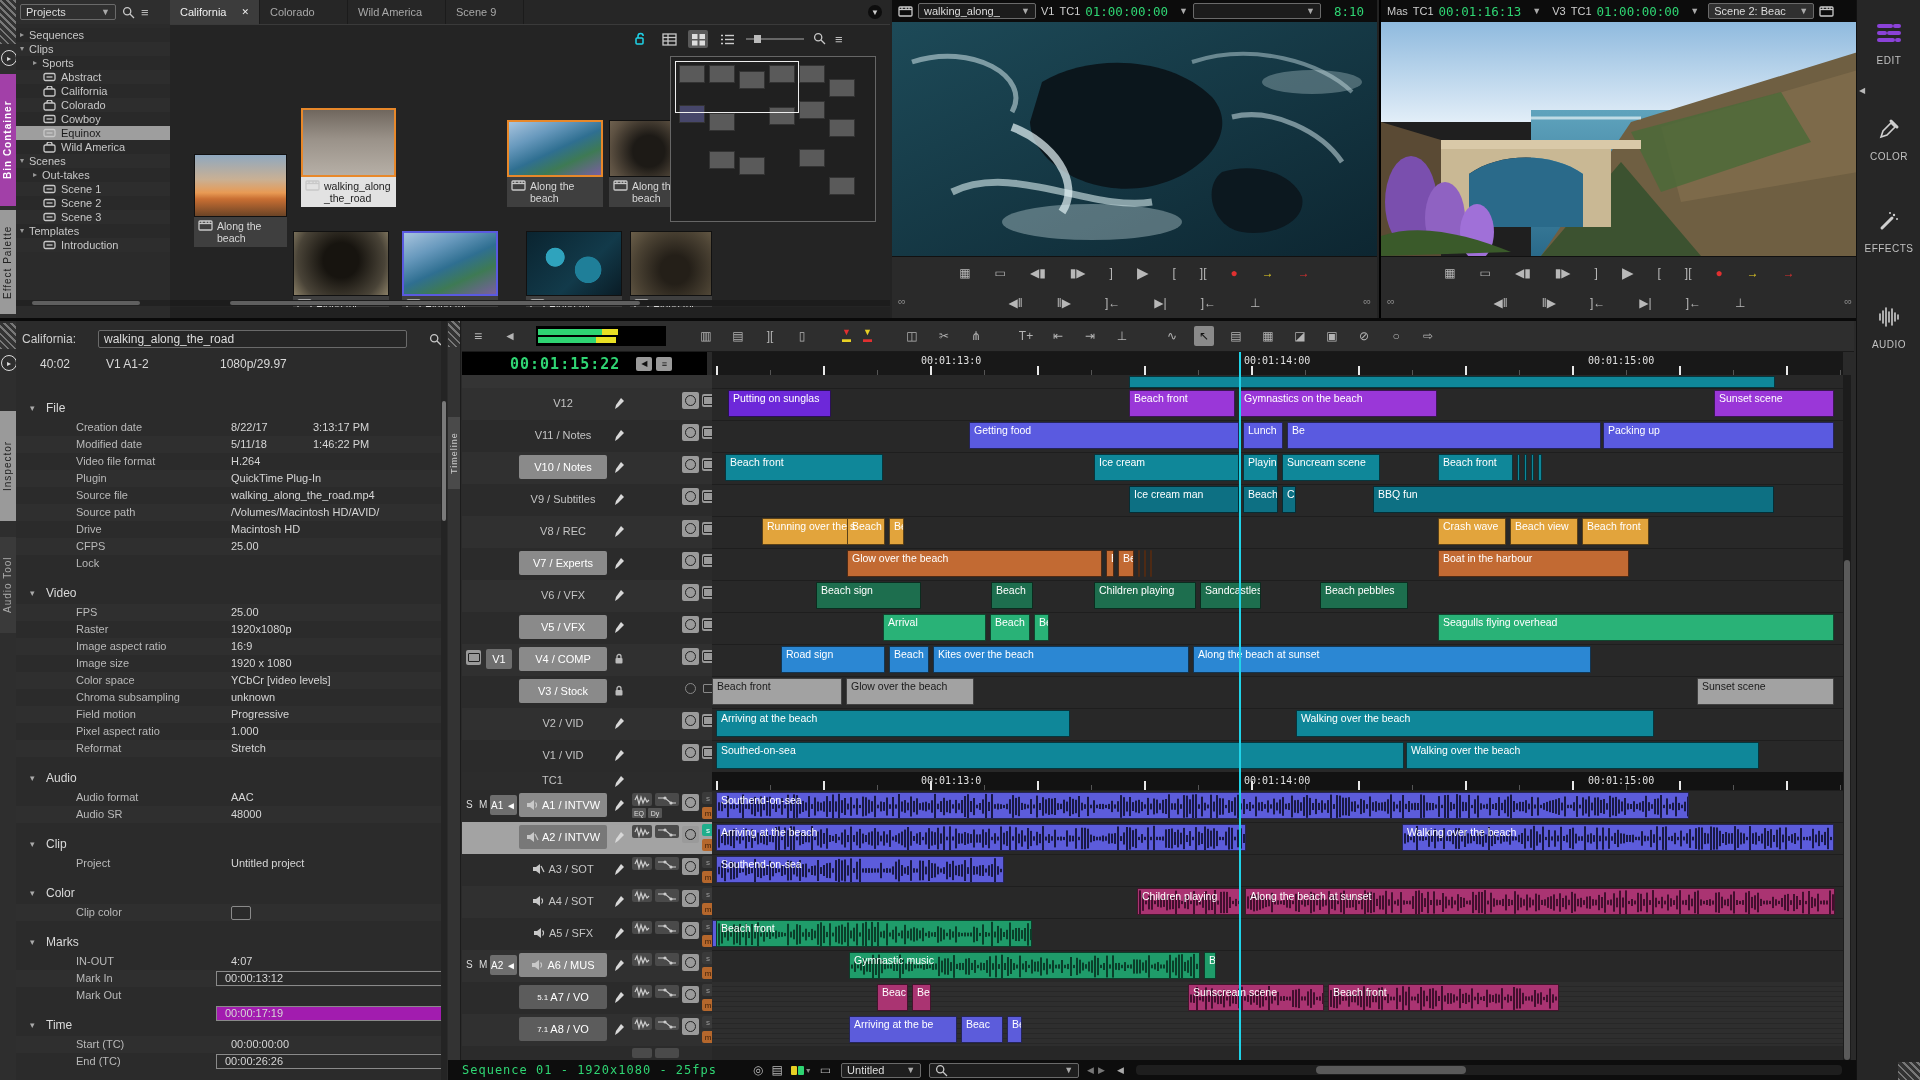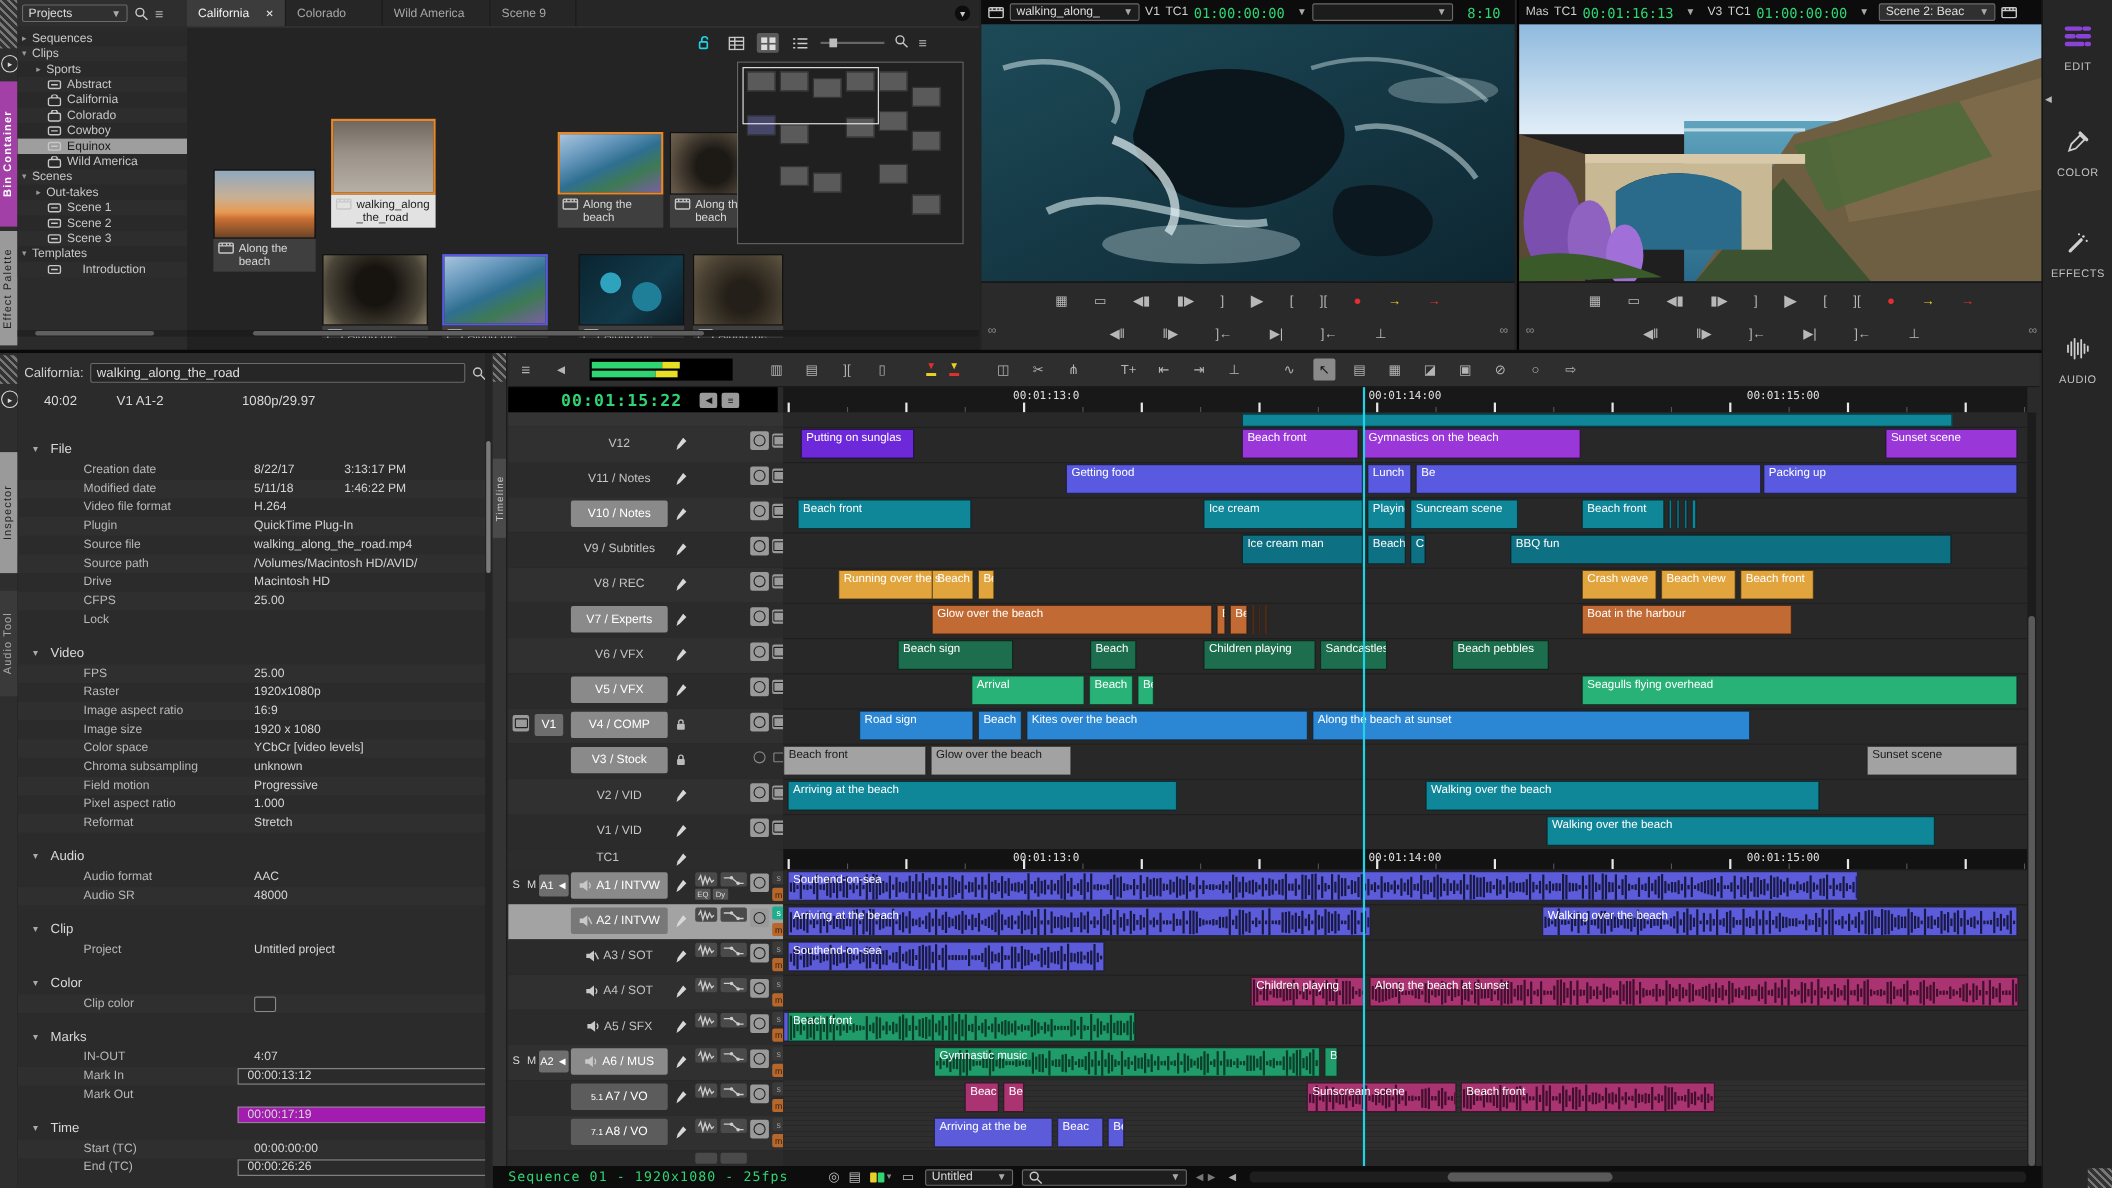--- a/index.html
+++ b/index.html
@@ -178,21 +178,21 @@
           <span style="margin-left: 5px;">Templates</span>
         </div>
         <div class="treerow" style="background: rgb(45, 45, 45);">
           <span style="width: 21px; text-align: right; font-size: 8px; color: rgb(153, 153, 153);"></span>
           <span style="margin: 0px 5px 0px 6px; display: inline-flex;">
             <svg width="13" height="10" viewBox="0 0 13 10">
               <rect x="1" y="1.5" width="11" height="7" rx="1.5" fill="none" stroke="#c8c8c8" stroke-width="1.3"></rect>
               <line x1="3.5" y1="5" x2="9.5" y2="5" fill="none" stroke="#c8c8c8" stroke-width="1.3"></line>
             </svg>
           </span>
-          <span style="margin-left: 14px;">Introduction</span>
+          <span style="margin-left: 0px;">Introduction</span>
         </div>
       </div>
     <div class="abs" style="left:0;top:300px;width:154px;height:6px;background:#222">
       <div style="position:absolute;left:16px;top:1px;width:108px;height:4px;background:#5f5f5f;border-radius:2px"></div>
     </div>
   </div>
 
   <div class="abs" style="left:170px;top:0;width:720px;height:318px;background:#212121">
     <div class="abs" id="bin-tabs" style="left:0;top:0;width:720px;height:24px;background:#262626;display:flex">
         <div class="tab active" style="width: 90px;">
@@ -594,21 +594,21 @@
   <div class="abs" style="left:0;top:318px;width:1856px;height:3px;background:#0a0a0a"></div>
 
   <div class="abs" style="left:0;top:321px;width:16px;height:759px;background:#2e2e2e;border-right:1px solid #1a1a1a">
     <div class="abs hatch" style="left:0;top:2px;width:16px;height:26px"></div>
     <div class="abs ibtn" style="left:1px;top:34px;width:14px;height:14px;border:1.5px solid #ddd;border-radius:50%;font-size:8px;color:#ddd">▸</div>
     <div class="abs vtext" style="left:0;top:90px;width:16px;height:110px;background:#9a9a9a;color:#222;font-size:10px;line-height:16px">Inspector</div>
     <div class="abs vtext" style="left:0;top:216px;width:16px;height:96px;background:#3a3a3a;color:#aaa;font-size:10px;line-height:16px">Audio Tool</div>
   </div>
 
   <div class="abs" style="left:16px;top:321px;width:432px;height:759px;background:#2b2b2b">
-    <div class="abs" style="left:0;top:6px;width:432px;height:24px;display:flex;align-items:center;gap:6px;padding:0 6px;box-sizing:border-box">
+    <div class="abs" style="left:0;top:6px;width:432px;height:24px;display:flex;align-items:center;gap:22px;padding:0 6px;box-sizing:border-box">
       <span style="color:#cfcfcf;font-size:12px">California:</span>
       <div class="selbox" style="flex:1;height:18px;background:#262626">
         <span style="font-size:12px">walking_along_the_road</span>
       </div>
       <span class="ibtn" id="insp-search">
           <svg width="13" height="13" viewBox="0 0 13 13">
             <circle cx="5.2" cy="5.2" r="3.6" fill="none" stroke="#c8c8c8" stroke-width="1.3"></circle>
             <line x1="8" y1="8" x2="12" y2="12" fill="none" stroke="#c8c8c8" stroke-width="1.3"></line>
           </svg>
         </span>
@@ -1496,20 +1496,23 @@
         </div>
         <div style="position: absolute; left: 0px; top: 333px; width: 1131px; height: 32px; border-bottom: 1px solid rgb(30, 30, 30);">
           <div class="clip" style="left: 4px; top: 2px; width: 354px; height: 27px; background: rgb(15, 135, 153);">
             <span class="cliplabel">Arriving at the beach</span>
           </div>
           <div class="clip" style="left: 584px; top: 2px; width: 358px; height: 27px; background: rgb(15, 135, 153);">
             <span class="cliplabel">Walking over the beach</span>
           </div>
         </div>
         <div style="position: absolute; left: 0px; top: 365px; width: 1131px; height: 32px; border-bottom: 1px solid rgb(30, 30, 30);">
+          <div class="clip" style="left: 4px; top: 2px; width: 688px; height: 27px; background: rgb(15, 135, 153);">
+            <span class="cliplabel">Southed-on-sea</span>
+          </div>
           <div class="clip" style="left: 694px; top: 2px; width: 353px; height: 27px; background: rgb(15, 135, 153);">
             <span class="cliplabel">Walking over the beach</span>
           </div>
         </div>
         <div style="position: absolute; left: 0px; top: 397px; width: 1131px; height: 18px; background: rgb(18, 18, 18); border-bottom: 1px solid rgb(30, 30, 30); overflow: hidden;">
           <div style="position: absolute; left: 4px; bottom: 0px; width: 1.5px; height: 9px; background: rgb(232, 232, 232);"></div>
           <div style="position: absolute; left: 57.5px; bottom: 0px; width: 1.5px; height: 5px; background: rgb(85, 85, 85);"></div>
           <div style="position: absolute; left: 111px; bottom: 0px; width: 1.5px; height: 9px; background: rgb(232, 232, 232);"></div>
           <div style="position: absolute; left: 164.5px; bottom: 0px; width: 1.5px; height: 5px; background: rgb(85, 85, 85);"></div>
           <div style="position: absolute; left: 218px; bottom: 0px; width: 1.5px; height: 9px; background: rgb(232, 232, 232);"></div>

